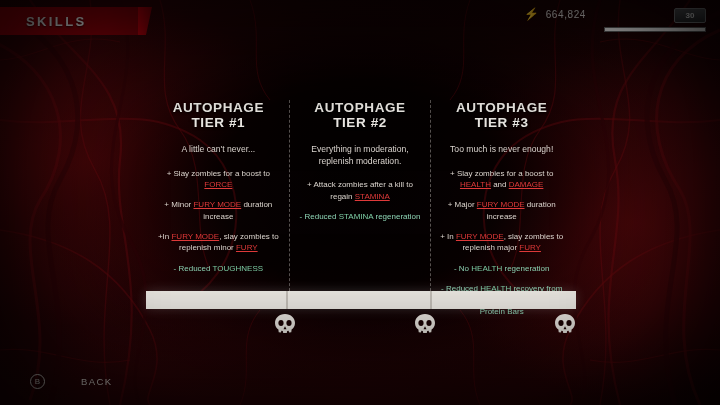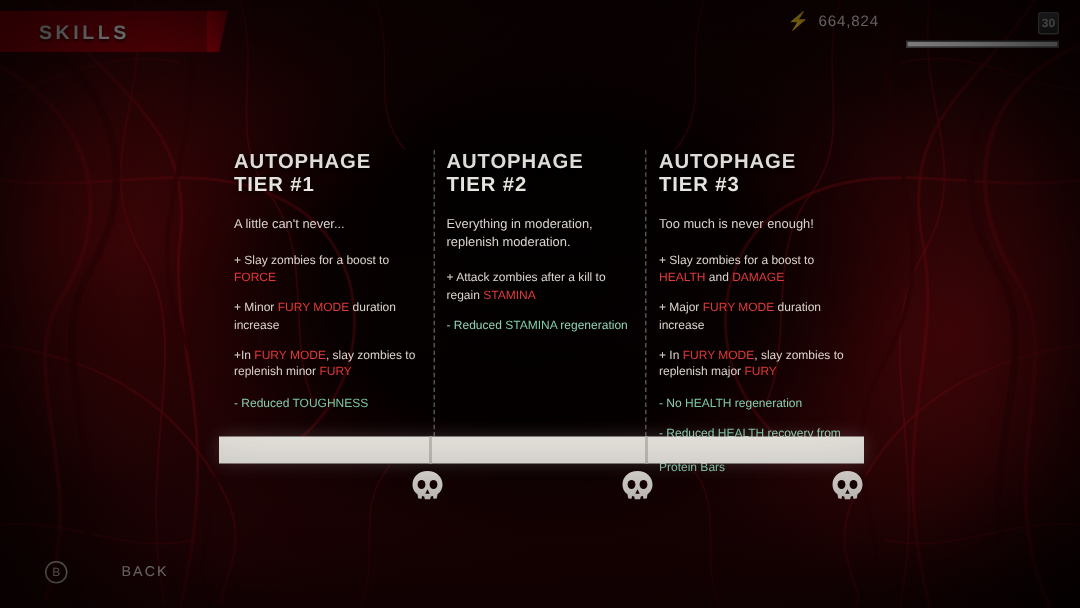--- a/index.html
+++ b/index.html
@@ -40,58 +40,59 @@
   .tab-rip { position: absolute; right: -2px; top: 0; width: 16px; height: 28px;
     background: linear-gradient(90deg, rgba(180,0,12,0.9), rgba(180,0,12,0)); }
 
   .hud-right { position: absolute; top: 8px; right: 14px; display: flex; align-items: flex-start; gap: 18px; }
   .hud-stat { display: flex; align-items: center; gap: 6px; }
   .hud-stat .num { color: #e9e4e2; font-size: 10px; letter-spacing: 0.6px; }
   .bolt-icon { color: #f2efe9; font-size: 12px; line-height: 1; }
   .xp-wrap { display: flex; flex-direction: column; align-items: flex-end; gap: 4px; }
   .xp-top { display: flex; align-items: center; gap: 6px; }
   .lvl-badge {
-    width: 14px; height: 15px; border-radius: 2px;
+    width: 32px; height: 15px; border-radius: 2px;
     background: linear-gradient(180deg, #5d5f63, #2e3033);
     border: 1px solid #8b8d90;
     color: #fff; font-size: 8px; font-weight: bold;
     display: flex; align-items: center; justify-content: center;
   }
   .xp-bar {
     width: 102px; height: 5px; background: #3b3b3c;
     border: 1px solid #6a6a6b;
   }
   .xp-fill { height: 100%; background: #ffffff; }
 
   
   .panel {
     position: absolute; left: 148px; top: 100px;
     width: 424px; height: 196px;
     display: flex;
   }
   .tier {
     flex: 1; position: relative;
     padding: 0 8px;
+    text-align: center;
   }
   .tier + .tier { border-left: 1px dashed rgba(190,185,180,0.45); }
   .tier-title {
     color: #f4f1ec; font-size: 13.5px; font-weight: bold;
     letter-spacing: 0.6px; margin-bottom: 14px;
     text-shadow: 0 1px 3px #000;
   }
   .tier-sub {
     color: #ddd7d1; font-size: 8.6px; line-height: 1.35;
     margin-bottom: 12px;
   }
   .perk {
     font-size: 8px; line-height: 1.42;
     color: #ddd6cf; margin-bottom: 9px;
   }
   .perk.neg { color: #8fd6b6; }
-  .hl-red { color: #e03a3a; }
+  .hl-red { color: #e03a3a; text-decoration: underline; }
   .hl-green { color: #7fcfa6; }
 
   
   .progress-strip {
     position: absolute; left: 146px; top: 291px;
     width: 430px; height: 18px;
     background: #f2efe9;
     box-shadow: 0 0 12px rgba(255,255,255,0.18);
   }
   .strip-notch { position: absolute; top: 0; width: 2px; height: 18px; background: #c9c4bd; }

